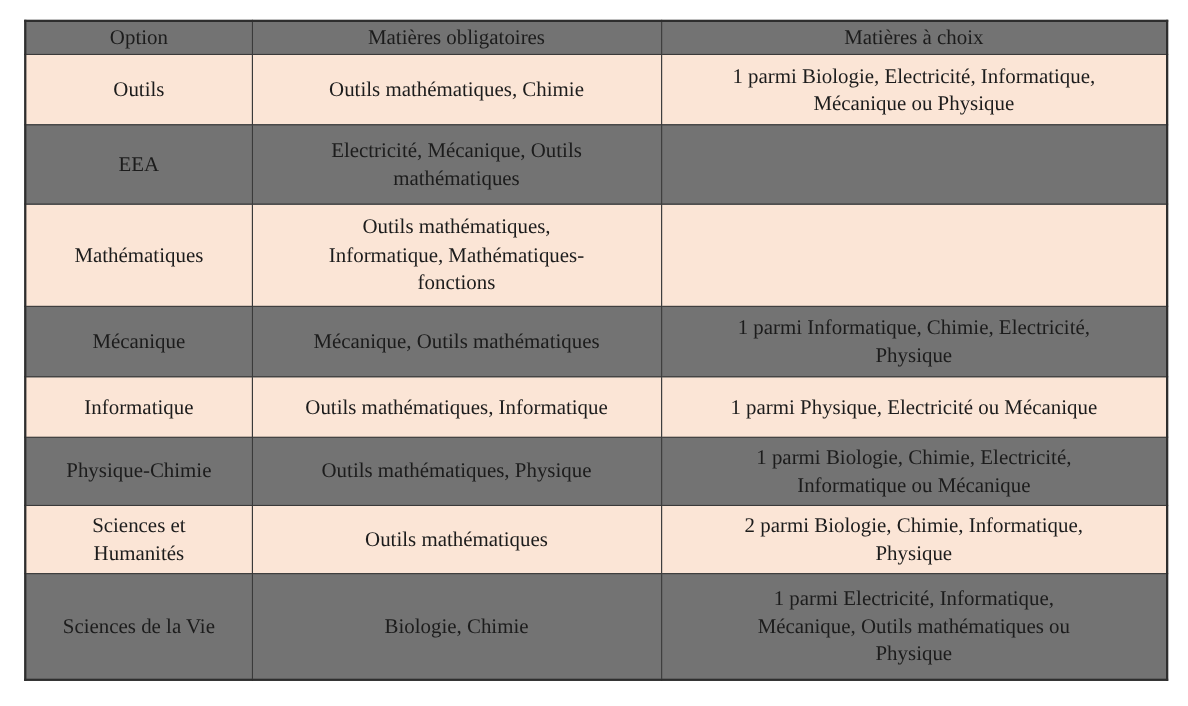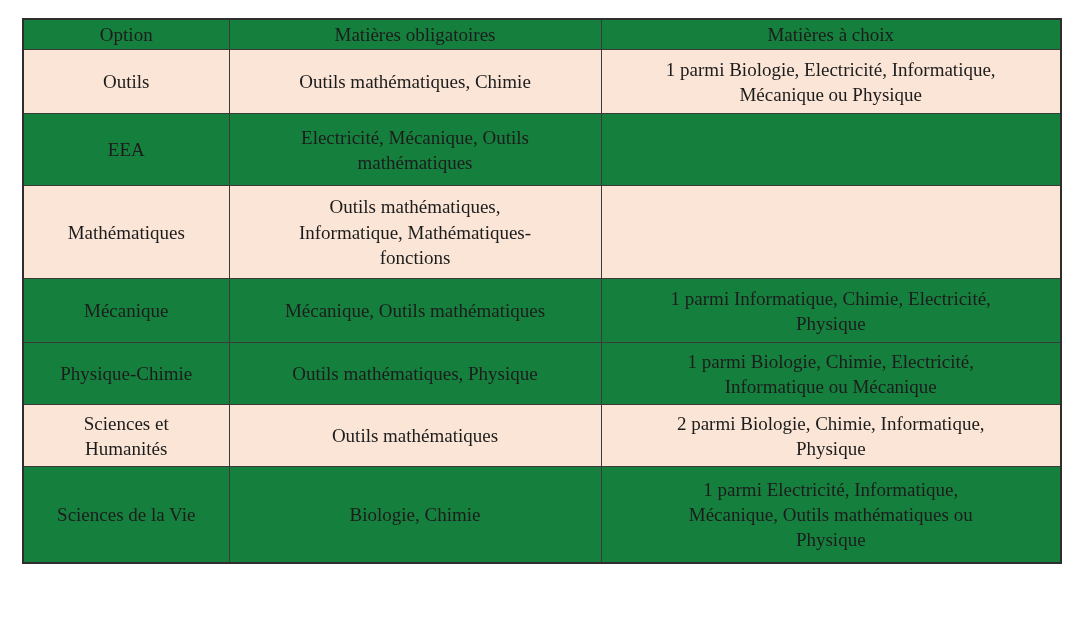--- a/index.html
+++ b/index.html
@@ -18,21 +18,21 @@
     background: #ffffff;
     overflow: hidden;
   }
   table.options-table {
     position: absolute;
     left: 22px;
     top: 18px;
     width: 1038px;
     border-collapse: collapse;
     table-layout: fixed;
-    background: #15803d;
+    background: #737373;
     border: 2px solid #2e2e2e;
   }
   table.options-table th,
   table.options-table td {
     border: 1.5px solid #3a3a3a;
     font-size: 19px;
     line-height: 1.32;
     font-weight: normal;
     text-align: center;
     vertical-align: middle;
@@ -88,20 +88,25 @@
 Informatique, Mathématiques-
 fonctions</td>
         <td></td>
       </tr>
       <tr class="r3">
         <td>Mécanique</td>
         <td>Mécanique, Outils mathématiques</td>
         <td class="align-left">1 parmi Informatique, Chimie, Electricité,
 Physique</td>
       </tr>
+      <tr class="r4 shaded">
+        <td>Informatique</td>
+        <td>Outils mathématiques, Informatique</td>
+        <td>1 parmi Physique, Electricité ou Mécanique</td>
+      </tr>
       <tr class="r5">
         <td>Physique-Chimie</td>
         <td>Outils mathématiques, Physique</td>
         <td>1 parmi Biologie, Chimie, Electricité,
 Informatique ou Mécanique</td>
       </tr>
       <tr class="r6 shaded">
         <td>Sciences et
 Humanités</td>
         <td>Outils mathématiques</td>

